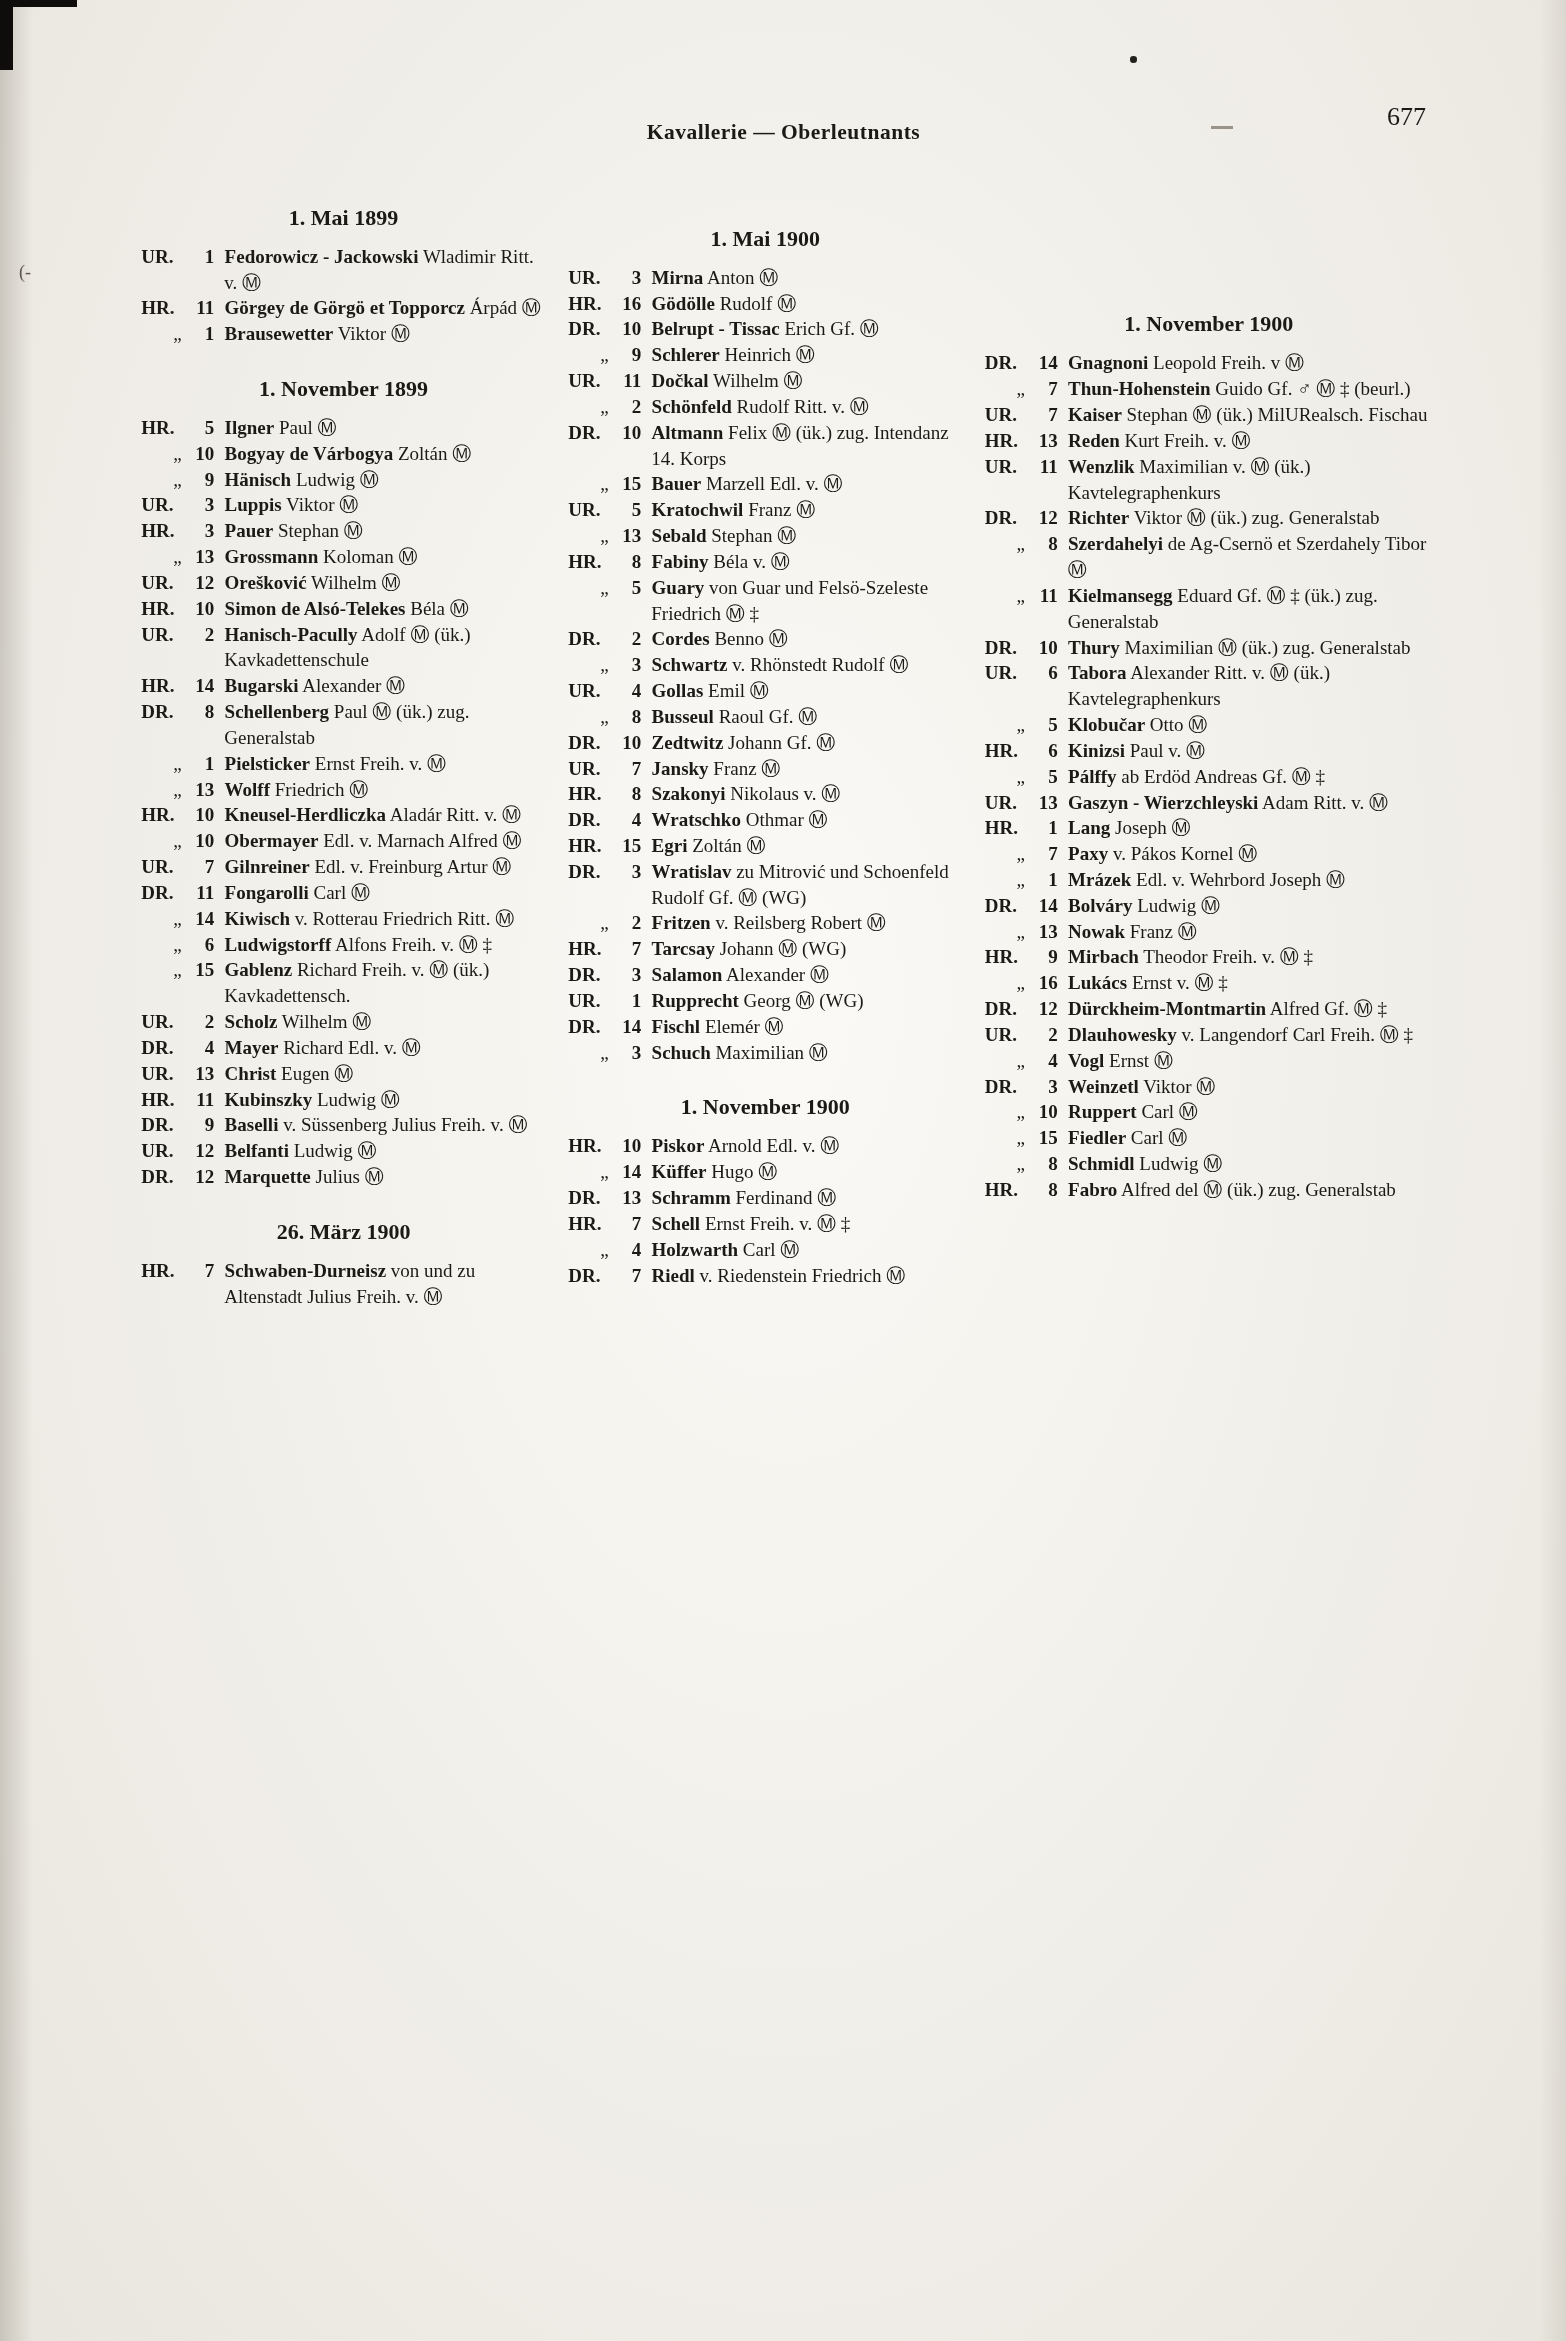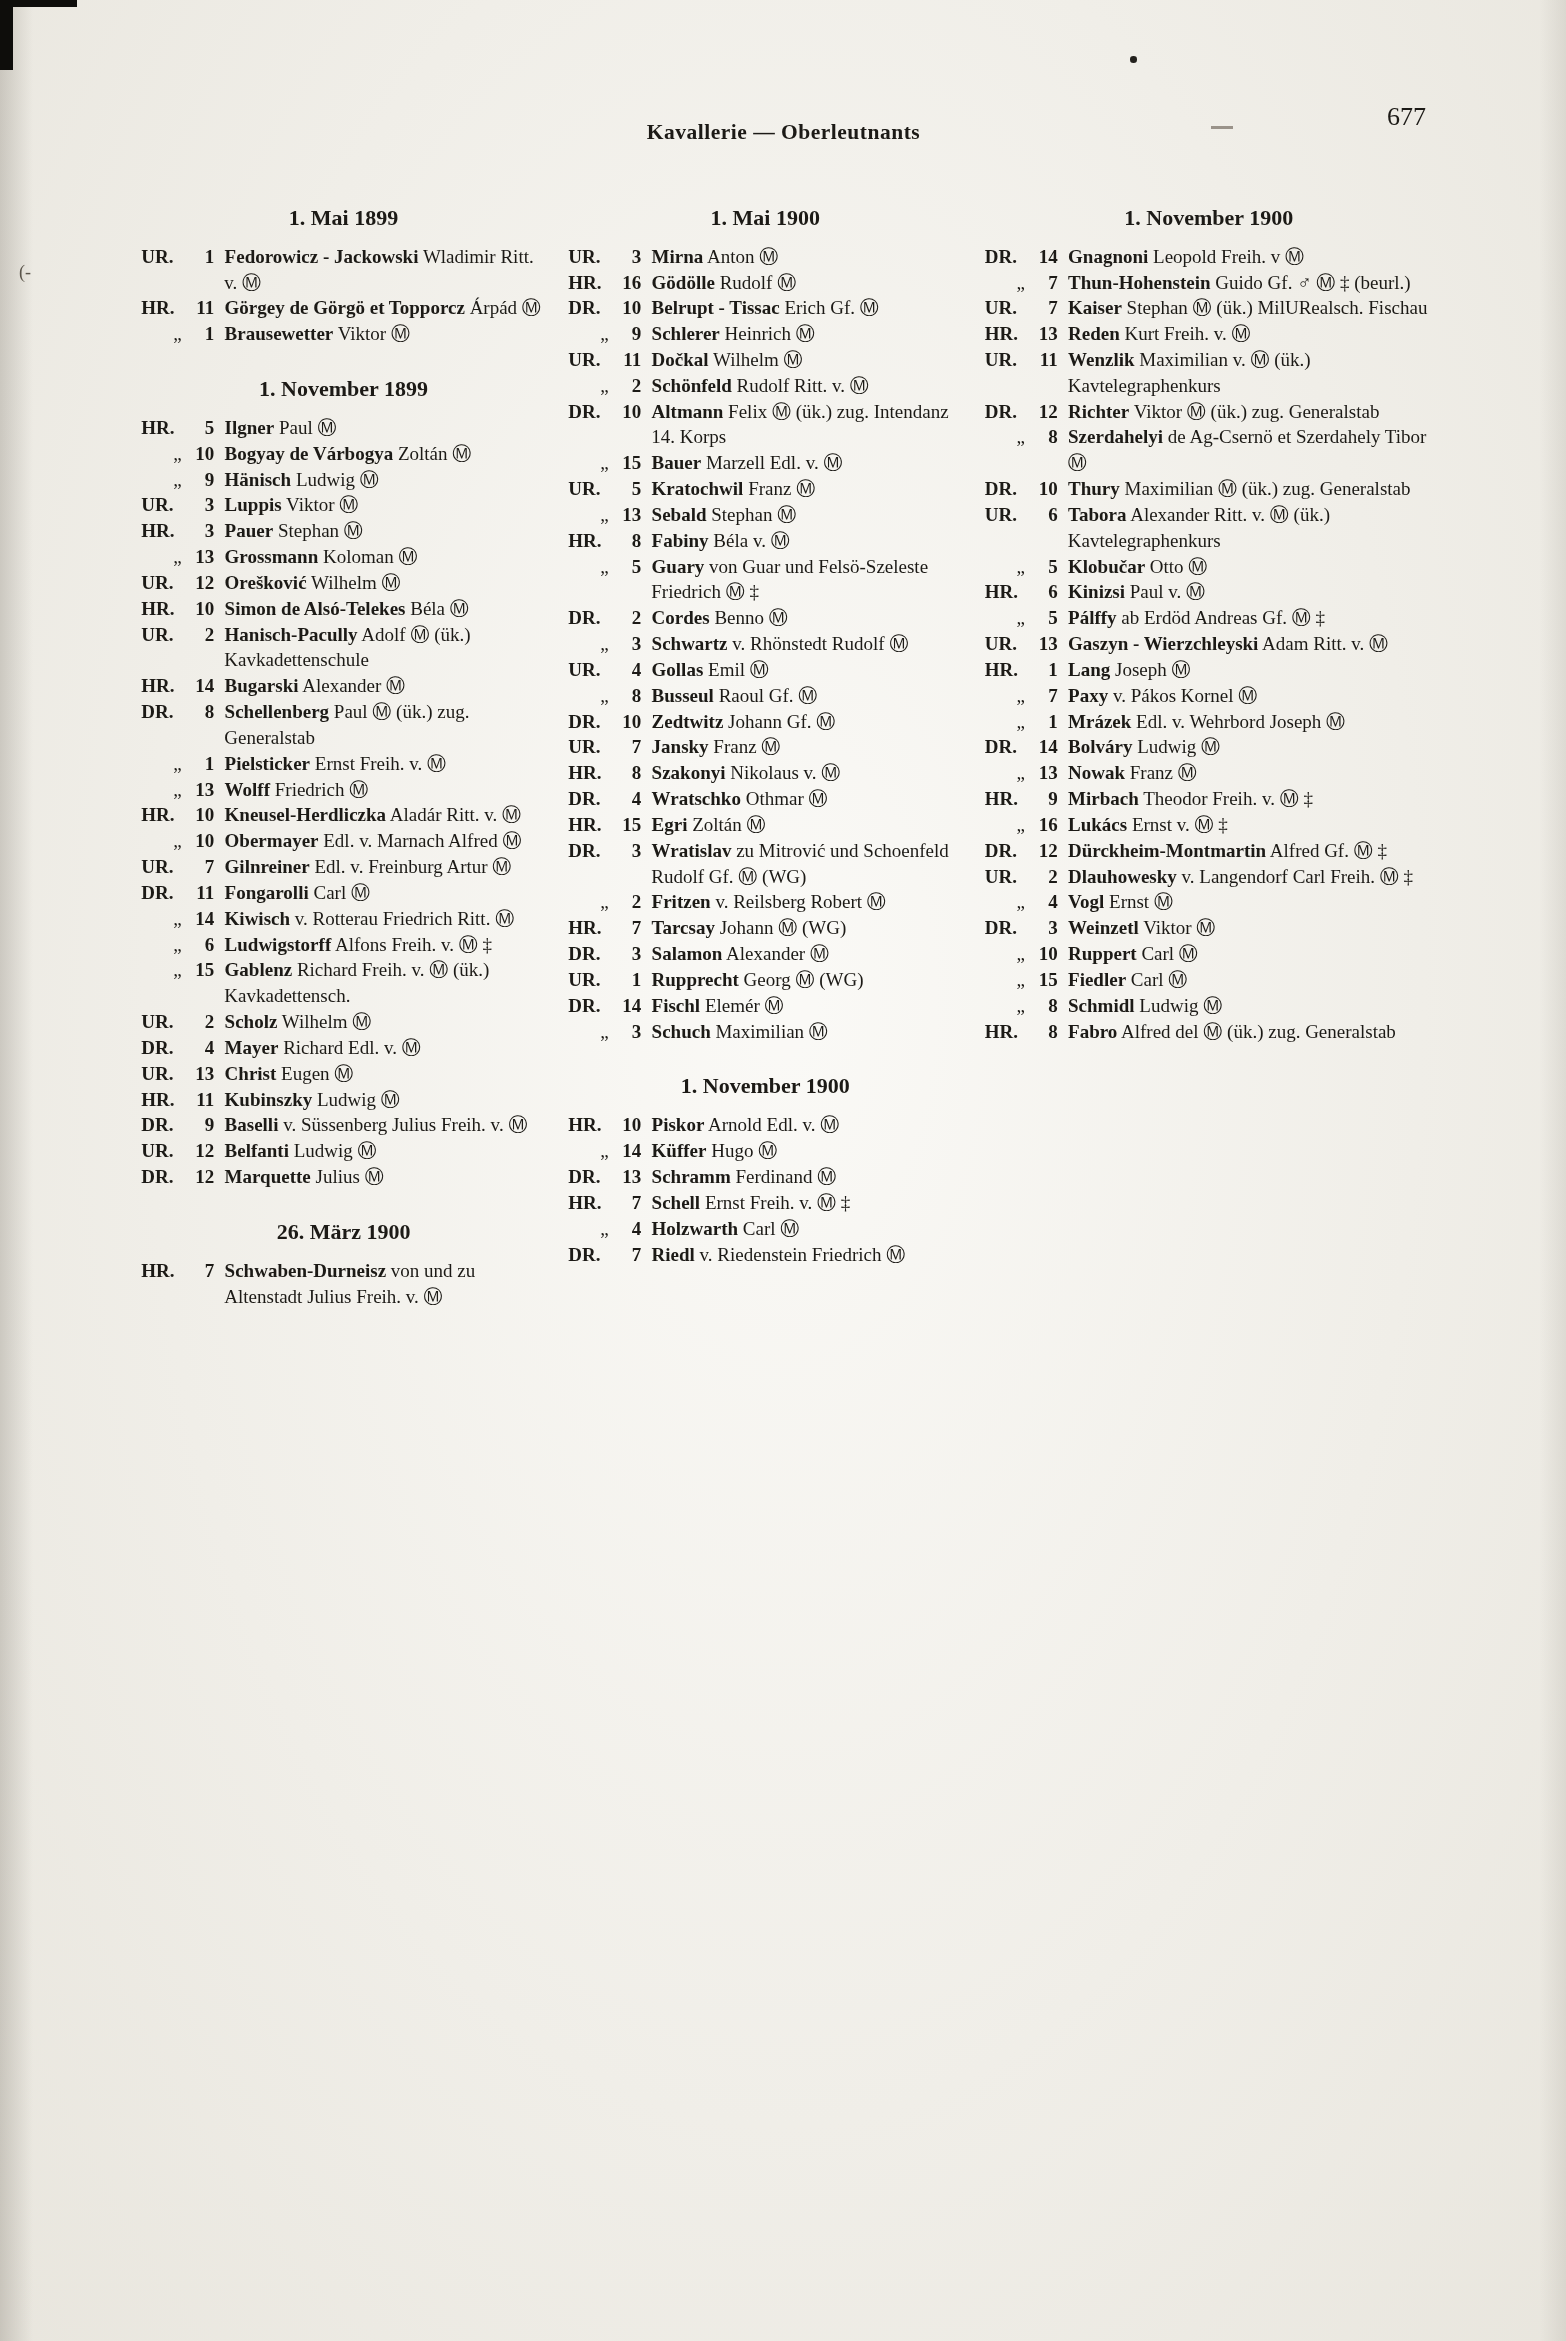--- a/index.html
+++ b/index.html
@@ -39,21 +39,21 @@
     letter-spacing: 0.5px;
   }
   .page-number {
     position: absolute; top: 102px; right: 141px;
     font-size: 26px; font-weight: 400; margin-left: 20px;
   }
 
   
   .columns {
     position: absolute; left: 131px; top: 201px; width: 1312px;
-    display: flex; align-items: flex-start;
+    display: flex; align-items: center;
   }
   .divider { flex: 0 0 1.9px; background: #24221e; }
   .column { padding: 0 10.3px; box-sizing: border-box; }
   .column-1 { flex: 0 0 32.4%; }
   .column-2 { flex: 0 0 31.6%; }
   .column-3 { flex: 1 1 auto; }
 
   .heading {
     text-align: center; font-weight: 700; font-size: 22px;
     margin: 29px 0 13px 0;
@@ -170,20 +170,21 @@
       <div class="divider"></div>
       <div class="column column-3">
         <div class="heading">1. November 1900</div>
         <div class="entry"><span class="reg">DR.</span><span class="num">14</span><span class="name">Gnagnoni</span> <span class="rest">Leopold Freih. v Ⓜ</span></div>
         <div class="entry"><span class="reg ditto">„</span><span class="num">7</span><span class="name">Thun-Hohenstein</span> <span class="rest">Guido Gf. ♂ Ⓜ ‡ (beurl.)</span></div>
         <div class="entry"><span class="reg">UR.</span><span class="num">7</span><span class="name">Kaiser</span> <span class="rest">Stephan Ⓜ (ük.) MilURealsch. Fischau</span></div>
         <div class="entry"><span class="reg">HR.</span><span class="num">13</span><span class="name">Reden</span> <span class="rest">Kurt Freih. v. Ⓜ</span></div>
         <div class="entry"><span class="reg">UR.</span><span class="num">11</span><span class="name">Wenzlik</span> <span class="rest">Maximilian v. Ⓜ (ük.) Kavtelegraphenkurs</span></div>
         <div class="entry"><span class="reg">DR.</span><span class="num">12</span><span class="name">Richter</span> <span class="rest">Viktor Ⓜ (ük.) zug. Generalstab</span></div>
         <div class="entry"><span class="reg ditto">„</span><span class="num">8</span><span class="name">Szerdahelyi</span> <span class="rest">de Ag-Csernö et Szerdahely Tibor Ⓜ</span></div>
+        <div class="entry"><span class="reg ditto">„</span><span class="num">11</span><span class="name">Kielmansegg</span> <span class="rest">Eduard Gf. Ⓜ ‡ (ük.) zug. Generalstab</span></div>
         <div class="entry"><span class="reg">DR.</span><span class="num">10</span><span class="name">Thury</span> <span class="rest">Maximilian Ⓜ (ük.) zug. Generalstab</span></div>
         <div class="entry"><span class="reg">UR.</span><span class="num">6</span><span class="name">Tabora</span> <span class="rest">Alexander Ritt. v. Ⓜ (ük.) Kavtelegraphenkurs</span></div>
         <div class="entry"><span class="reg ditto">„</span><span class="num">5</span><span class="name">Klobučar</span> <span class="rest">Otto Ⓜ</span></div>
         <div class="entry"><span class="reg">HR.</span><span class="num">6</span><span class="name">Kinizsi</span> <span class="rest">Paul v. Ⓜ</span></div>
         <div class="entry"><span class="reg ditto">„</span><span class="num">5</span><span class="name">Pálffy</span> <span class="rest">ab Erdöd Andreas Gf. Ⓜ ‡</span></div>
         <div class="entry"><span class="reg">UR.</span><span class="num">13</span><span class="name">Gaszyn - Wierzchleyski</span> <span class="rest">Adam Ritt. v. Ⓜ</span></div>
         <div class="entry"><span class="reg">HR.</span><span class="num">1</span><span class="name">Lang</span> <span class="rest">Joseph Ⓜ</span></div>
         <div class="entry"><span class="reg ditto">„</span><span class="num">7</span><span class="name">Paxy</span> <span class="rest">v. Pákos Kornel Ⓜ</span></div>
         <div class="entry"><span class="reg ditto">„</span><span class="num">1</span><span class="name">Mrázek</span> <span class="rest">Edl. v. Wehrbord Joseph Ⓜ</span></div>
         <div class="entry"><span class="reg">DR.</span><span class="num">14</span><span class="name">Bolváry</span> <span class="rest">Ludwig Ⓜ</span></div>

